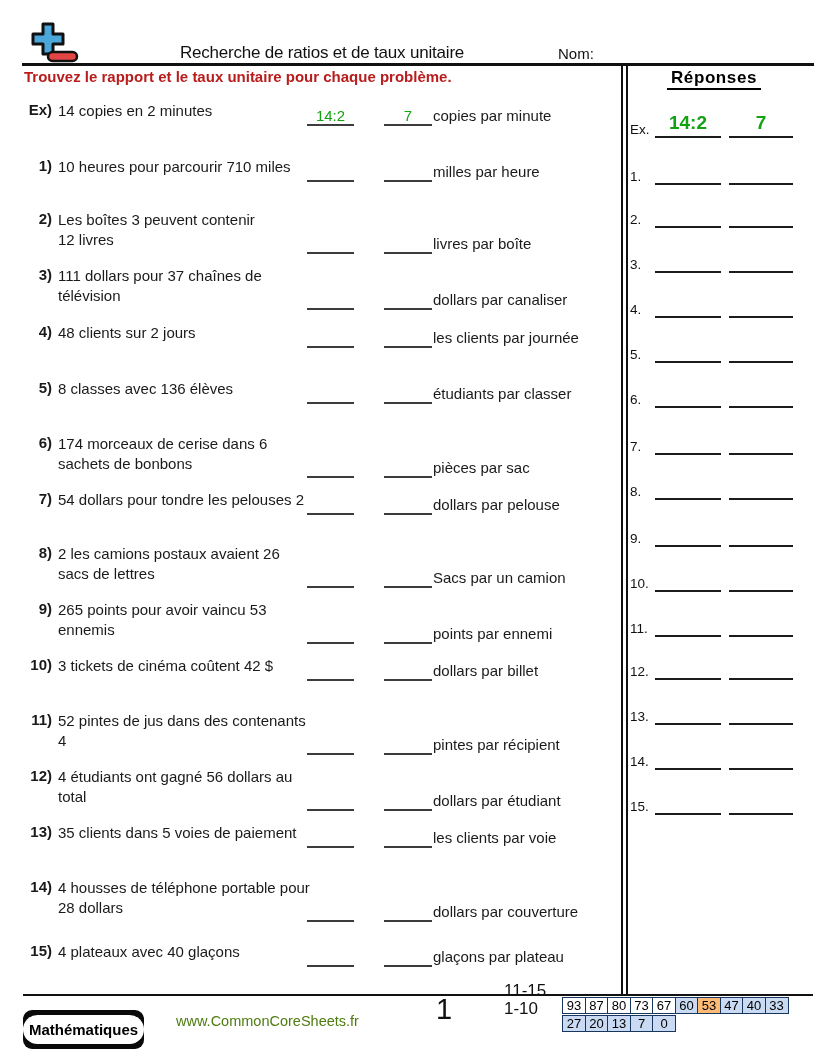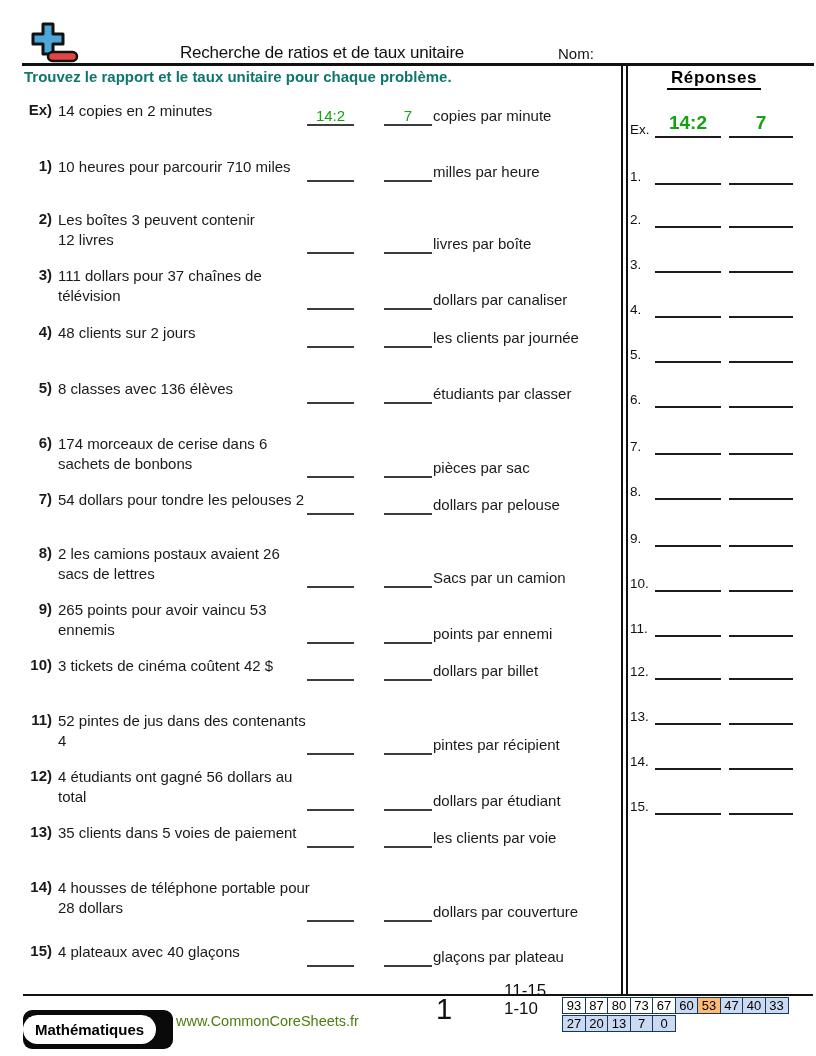--- a/index.html
+++ b/index.html
@@ -5,21 +5,21 @@
   html,body{margin:0;padding:0;background:#e8e8e8;}
   .page{position:relative;width:816px;height:1056px;background:#ffffff;
         font-family:"Liberation Sans", sans-serif;color:#1a1a1a;overflow:hidden;margin:0 auto;}
 
   
   #logo{position:absolute;left:30px;top:22px;}
   #page-title{position:absolute;left:142px;top:43px;width:360px;text-align:center;
               font-size:17px;color:#111;letter-spacing:-0.2px;}
   #name-label{position:absolute;left:558px;top:45px;font-size:15px;color:#111;}
   #header-rule{position:absolute;left:22px;top:63px;width:792px;height:3px;background:#111;}
-  #instruction{position:absolute;left:24px;top:68px;font-size:15px;font-weight:bold;color:#0f766e;}
+  #instruction{position:absolute;left:24px;top:68px;font-size:15px;font-weight:bold;color:#b91c1c;}
 
   
   #divider{position:absolute;left:621px;top:65px;height:929px;width:3px;
            border-left:2px solid #111;border-right:2px solid #111;box-sizing:content-box;}
 
   
   .prow{position:absolute;left:24px;width:592px;}
   .pnum{position:absolute;left:0;top:0;width:28px;text-align:right;font-weight:bold;font-size:15px;}
   .ptext{position:absolute;left:34px;top:0;}
   .pline{white-space:nowrap;line-height:19.5px;font-size:15px;}
@@ -36,21 +36,21 @@
                       padding:0 4px 1px;letter-spacing:0.6px;}
   .arow{position:absolute;left:628px;width:172px;}
   .anum{position:absolute;left:2px;bottom:1px;font-size:13.5px;color:#111;}
   .ablank{position:absolute;bottom:0;height:100%;border-bottom:2px solid #1c1c1c;box-sizing:border-box;}
   .ab1{left:27px;width:66px;}
   .ab2{left:101px;width:64px;}
   .afill{position:absolute;left:0;right:0;bottom:2px;text-align:center;font-weight:bold;font-size:19px;}
 
   
   #footer-rule{position:absolute;left:23px;top:994px;width:790px;height:2px;background:#111;}
-  #brand-badge{position:absolute;left:23px;top:1010px;width:150px;height:39px;background:#0a0a0a;
+  #brand-badge{position:absolute;left:23px;top:1010px;width:121px;height:39px;background:#0a0a0a;
                border-radius:9px;display:flex;align-items:center;justify-content:flex-start;}
   #brand-badge .pill{background:#ffffff;border-radius:16px;height:29px;width:133px;
                display:flex;align-items:center;justify-content:center;font-weight:bold;
                font-size:15px;color:#000;}
   #site-url{position:absolute;left:176px;top:1013px;font-size:14.5px;color:#4d7c0f;}
   #page-number{position:absolute;left:436px;top:993px;font-size:29px;color:#111;}
   .score-label{position:absolute;width:52px;text-align:left;font-size:17px;color:#111;}
   #score-label-1{left:504px;top:999px;}
   #score-label-2{left:504px;top:981px;}
   .score-row{position:absolute;display:flex;}

